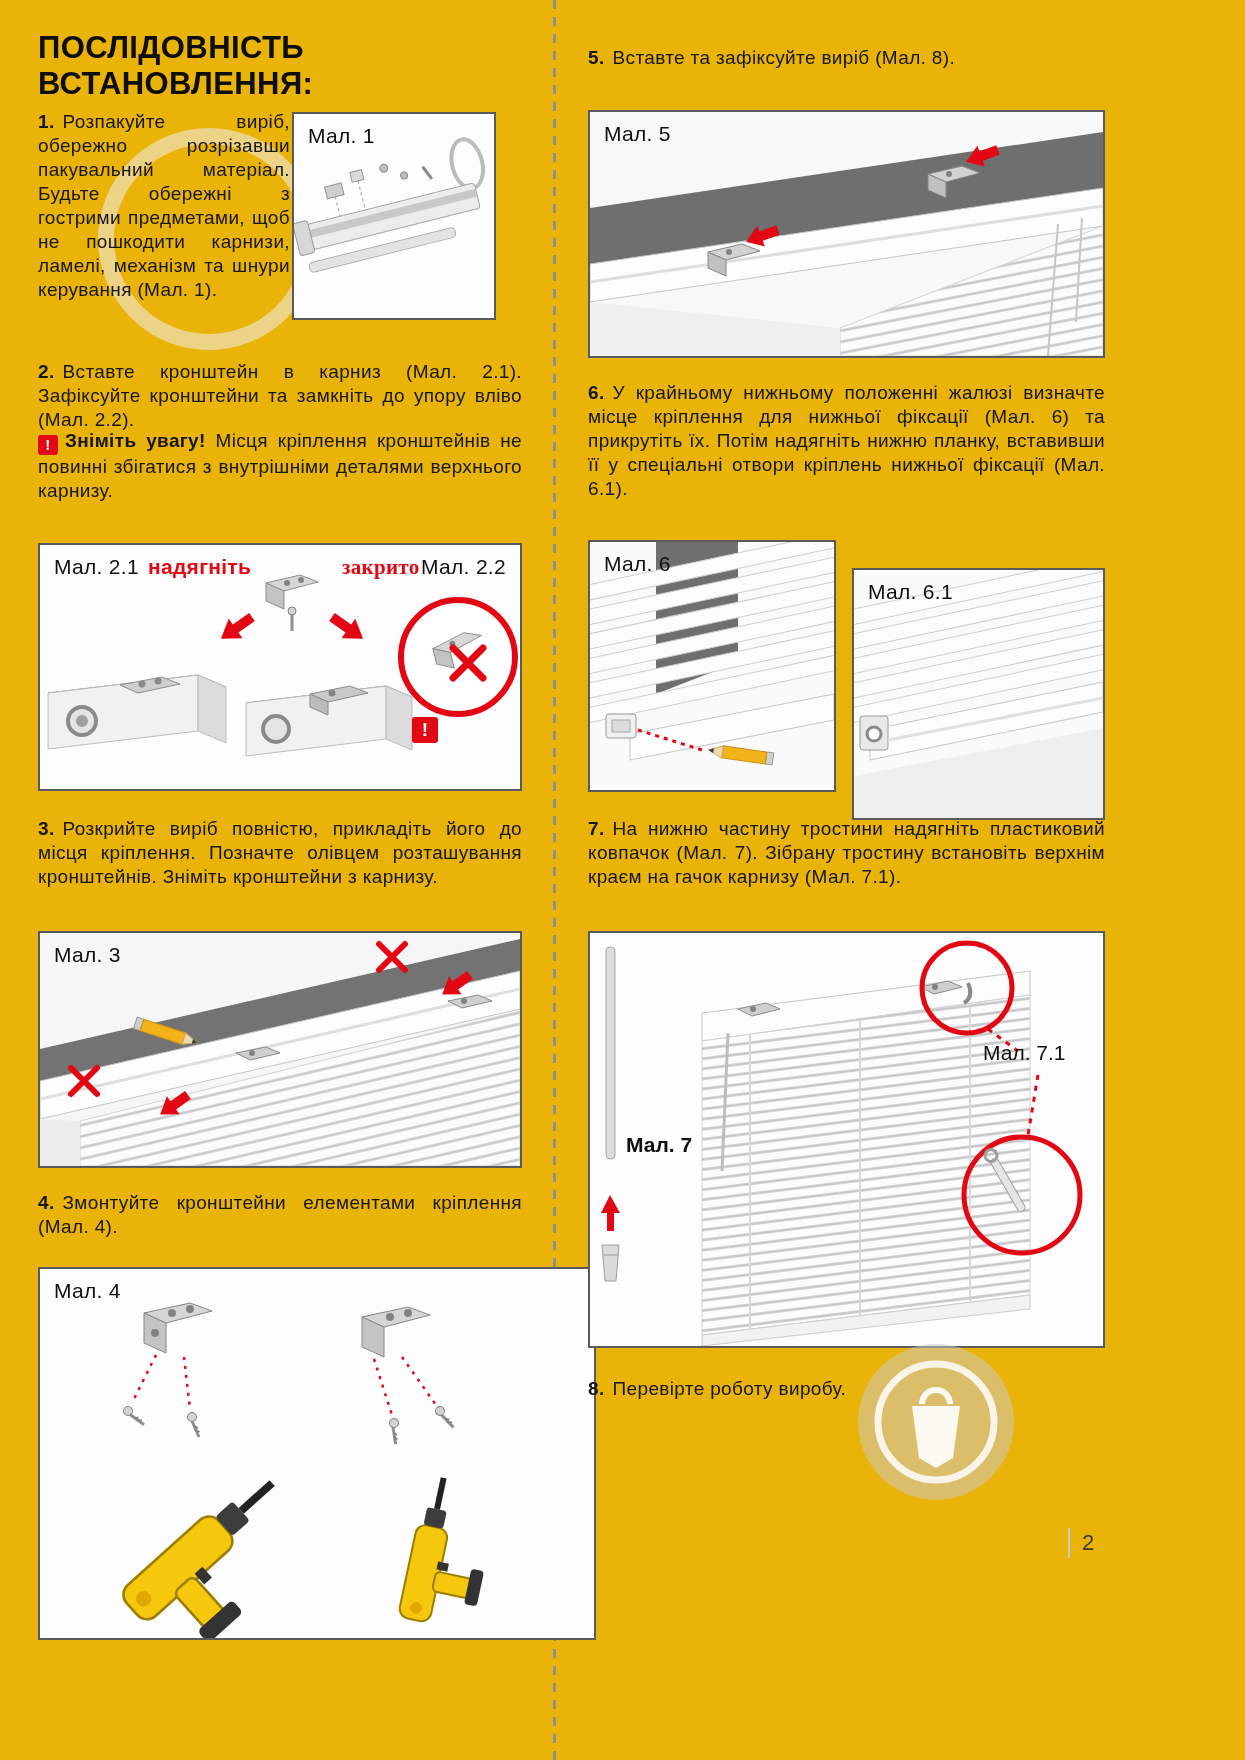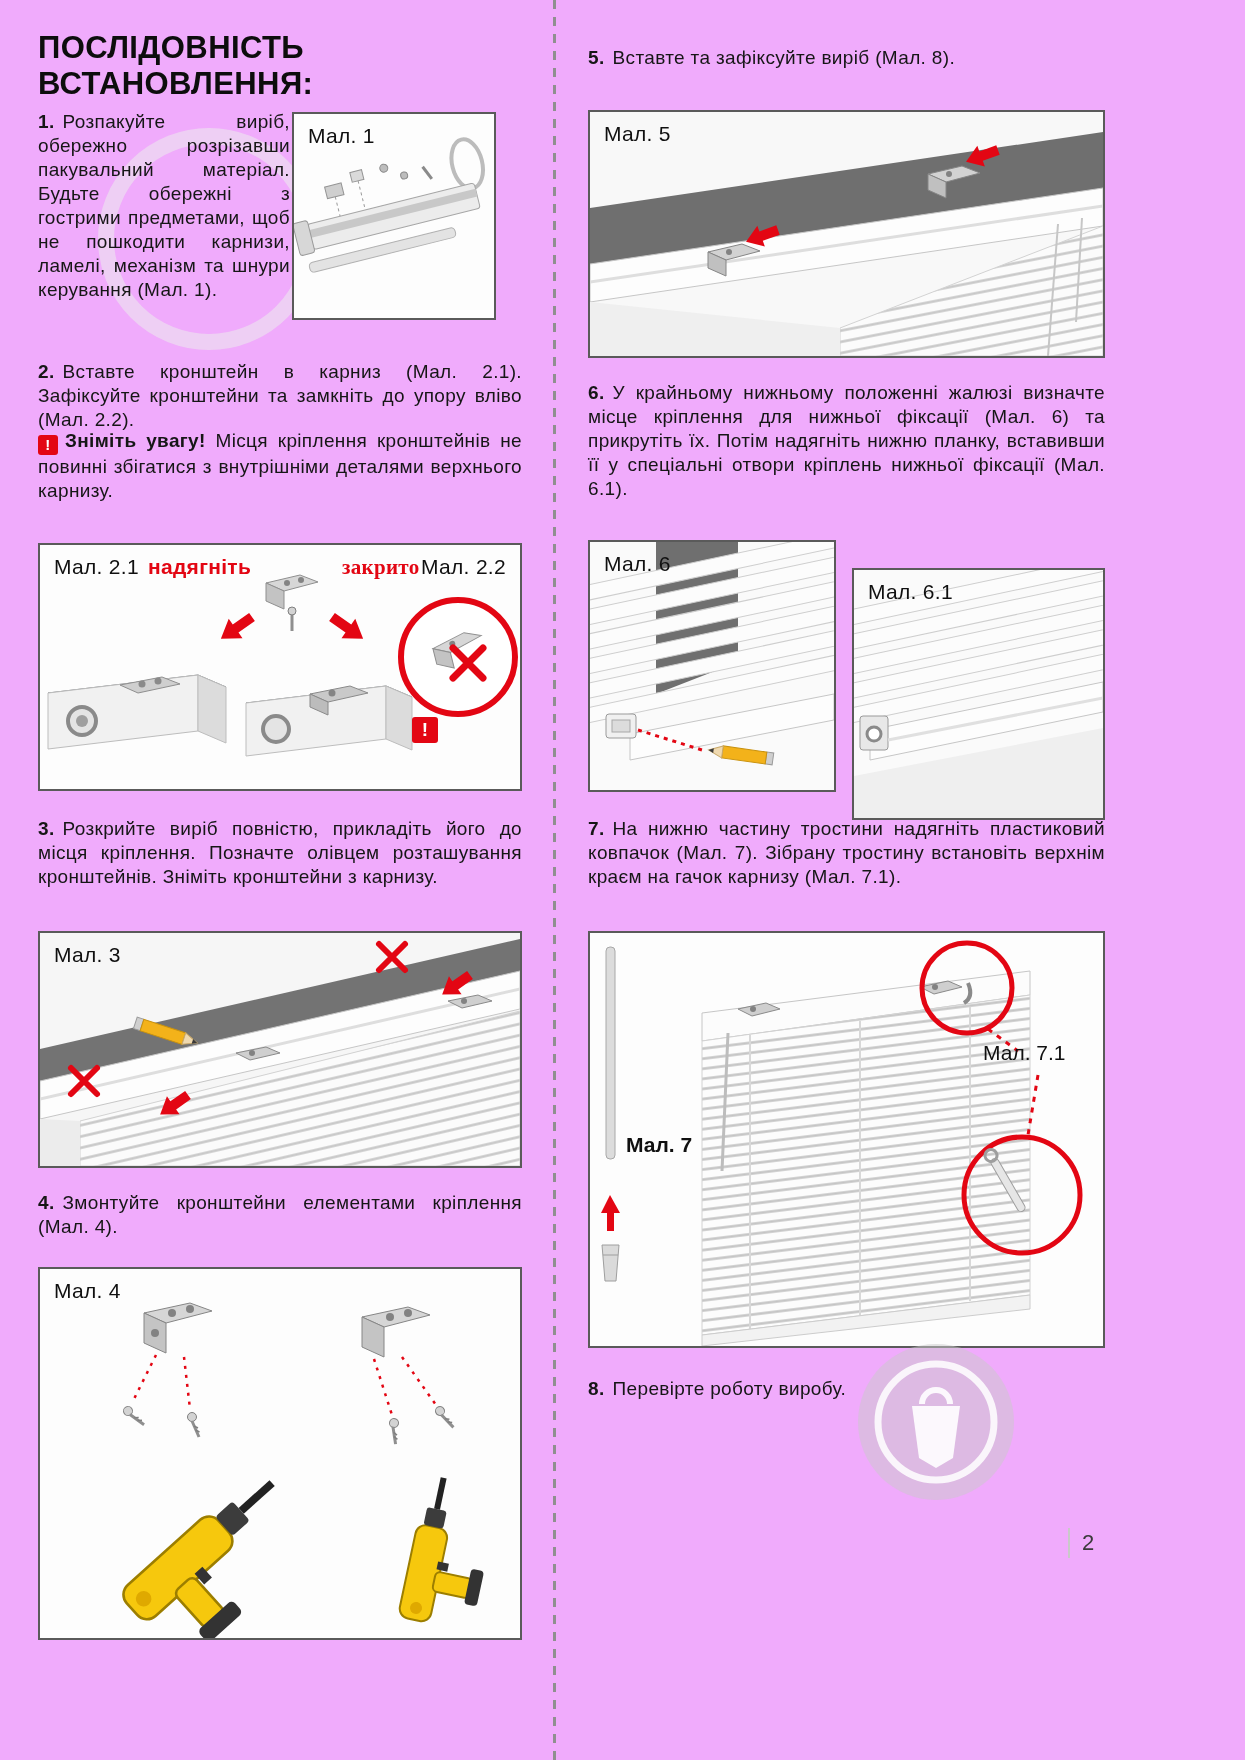--- a/index.html
+++ b/index.html
@@ -1,17 +1,17 @@
 <!DOCTYPE html>
 <html><head>
 <meta charset="utf-8">
 <style>
   html,body{margin:0;padding:0;background:#ffffff;}
   .page{
-    position:relative;width:1245px;height:1760px;background:#f0abfc;
+    position:relative;width:1245px;height:1760px;background:#eab308;
     font-family:"Liberation Sans", sans-serif;color:#1c1c1c;overflow:hidden;
   }
   .divider{
     position:absolute;left:553px;top:0;width:3px;height:1760px;
     background:repeating-linear-gradient(to bottom,#8f8f8f 0 9px,transparent 9px 17px);
   }
   .title{
     position:absolute;left:38px;top:30px;width:500px;margin:0;
     font-size:31px;font-weight:800;letter-spacing:.4px;color:#0d0d0d;
   }
@@ -209,21 +209,21 @@
         <polygon points="44,-6 58,0 44,6" fill="#efd9b0" stroke="#c9a96a"></polygon>
         <polygon points="53,-2.5 58,0 53,2.5" fill="#3a3a3a"></polygon>
       </g>
     </svg>
   </figure>
 
   <p class="step" style="left:38px;top:1191px;width:484px;">
     <b class="num">4.</b><span>Змонтуйте кронштейни елементами кріплення (Мал. 4).</span>
   </p>
 
-  <figure class="figbox" style="left:38px;top:1267px;width:484px;height:373px;">
+  <figure class="figbox" style="left:38px;top:1267px;width:558px;height:373px;">
     <span class="fig-label">Мал. 4</span>
     <svg width="480" height="369" viewBox="0 0 480 369">
       <defs>
         <g id="drl4">
           <rect x="-60" y="-16" width="95" height="32" rx="10" fill="#f6c80d" stroke="#9c7e00" stroke-width="2"></rect>
           <rect x="35" y="-10" width="18" height="20" rx="3" fill="#3c3c3c"></rect>
           <rect x="53" y="-3" width="32" height="6" fill="#222222"></rect>
           <rect x="-28" y="12" width="20" height="38" rx="5" fill="#f6c80d" stroke="#9c7e00" stroke-width="2"></rect>
           <rect x="-34" y="46" width="36" height="13" rx="4" fill="#333333"></rect>
           <rect x="-6" y="12" width="8" height="11" fill="#333333"></rect>

